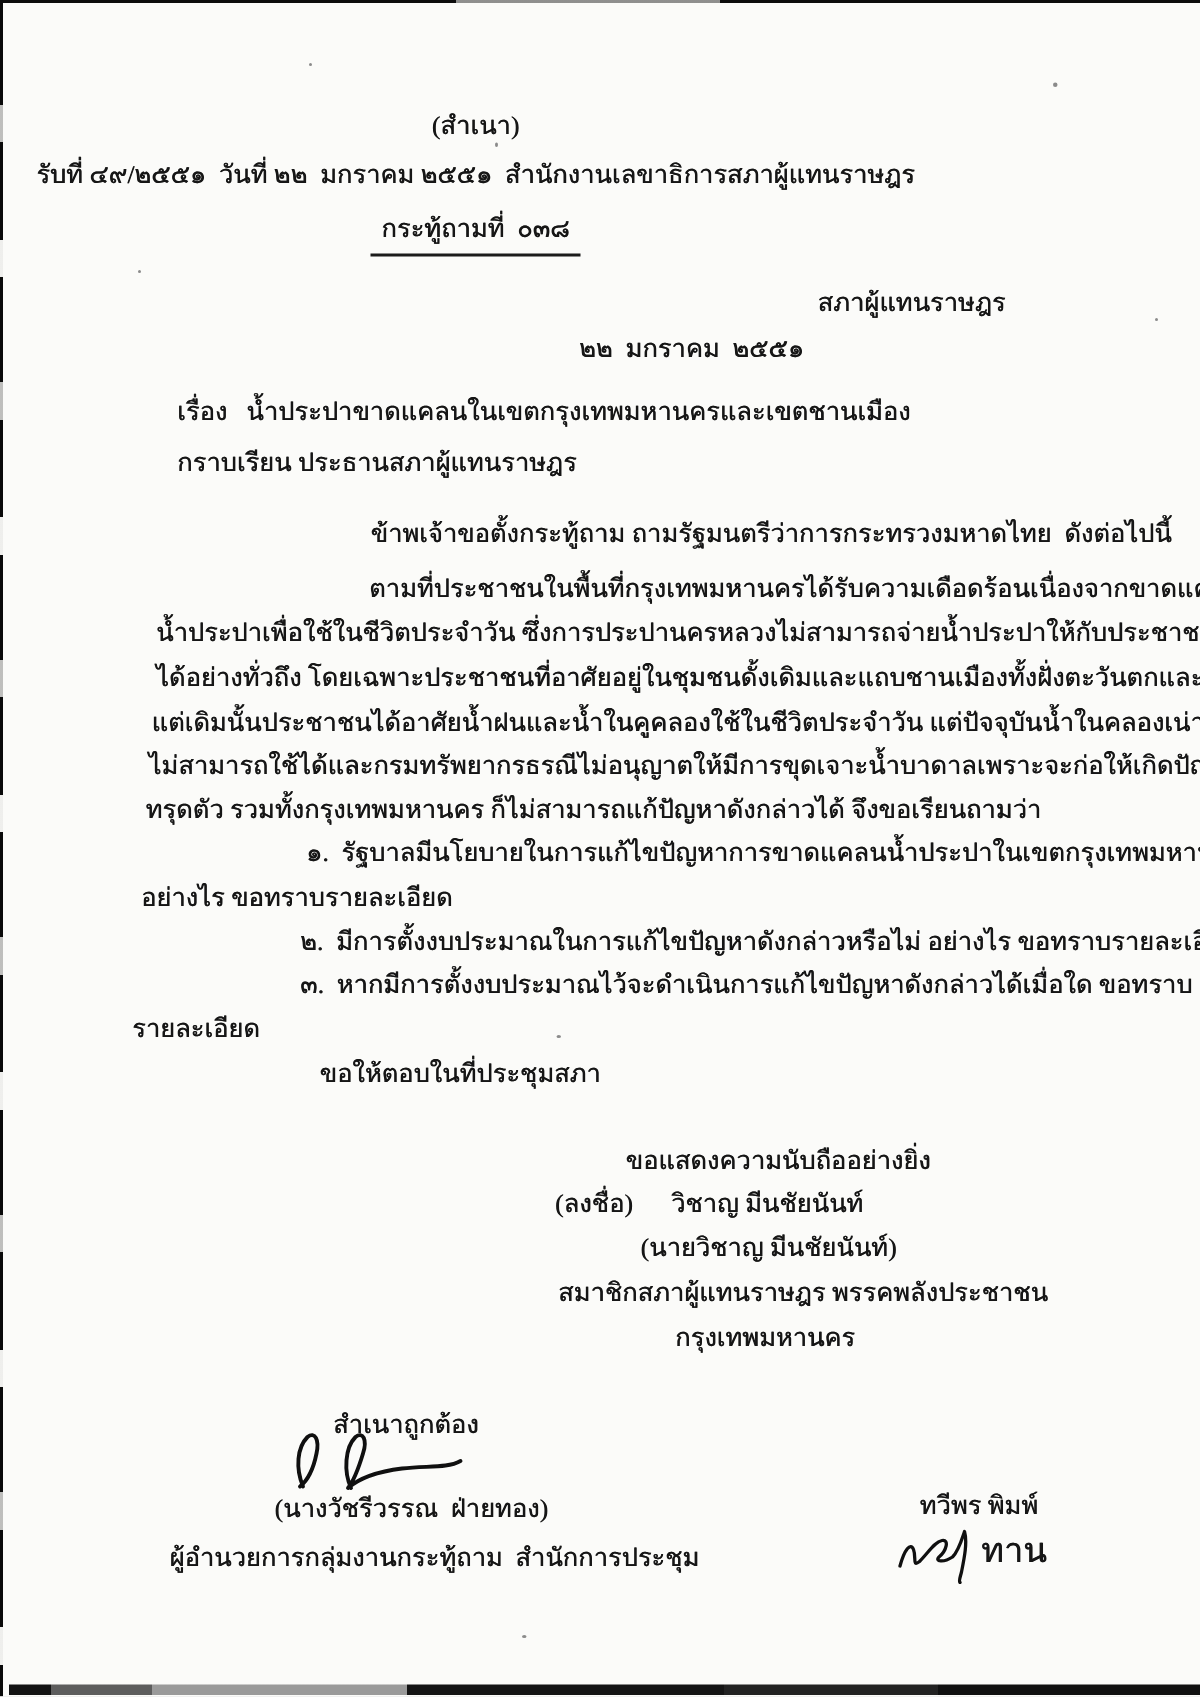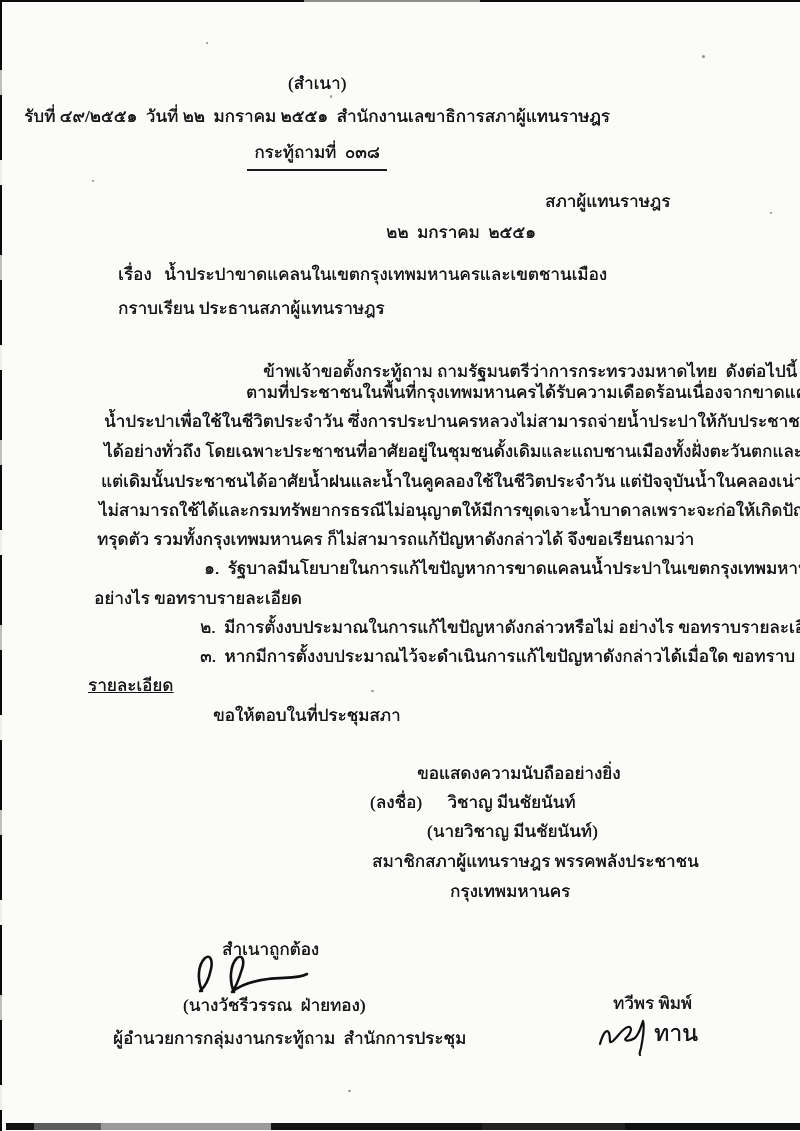--- a/index.html
+++ b/index.html
@@ -29,32 +29,32 @@
     display:inline-block;
     border-bottom:2px solid #1b1b1b;
     padding:0 7px 4px 7px;
   }
   .issuer{left:545px;top:190px;}
   .doc-date{left:386px;top:221px;}
   
   .subject{left:118px;top:263px;}
   .salutation{left:118px;top:297px;}
   
-  .b0{left:247px;top:360px;margin-left:16px;}
+  .b0{left:247px;top:344px;}
   .b1{left:246px;top:381px;}
   .b2{left:104px;top:410px;}
   .b3{left:104px;top:440px;}
   .b4{left:101px;top:470px;}
   .b5{left:99px;top:499px;}
   .b6{left:97px;top:528px;}
   .b7{left:204px;top:557px;}
   .b8{left:94px;top:587px;}
   .b9{left:200px;top:616px;}
   .b10{left:200px;top:645px;}
-  .b11{left:88px;top:674px;text-decoration:underline;}
+  .b11{left:88px;top:674px;}
   .b12{left:213px;top:704px;}
   
   .regards{left:417px;top:762px;}
   .signed-line{left:370px;top:791px;}
   .signed-name-paren{left:427px;top:820px;}
   .mp-position{left:372px;top:850px;}
   .constituency{left:450px;top:880px;}
   
   .cert-label{left:222px;top:938px;}
   .cert-sig{position:absolute;left:188px;top:951px;width:125px;height:46px;}

